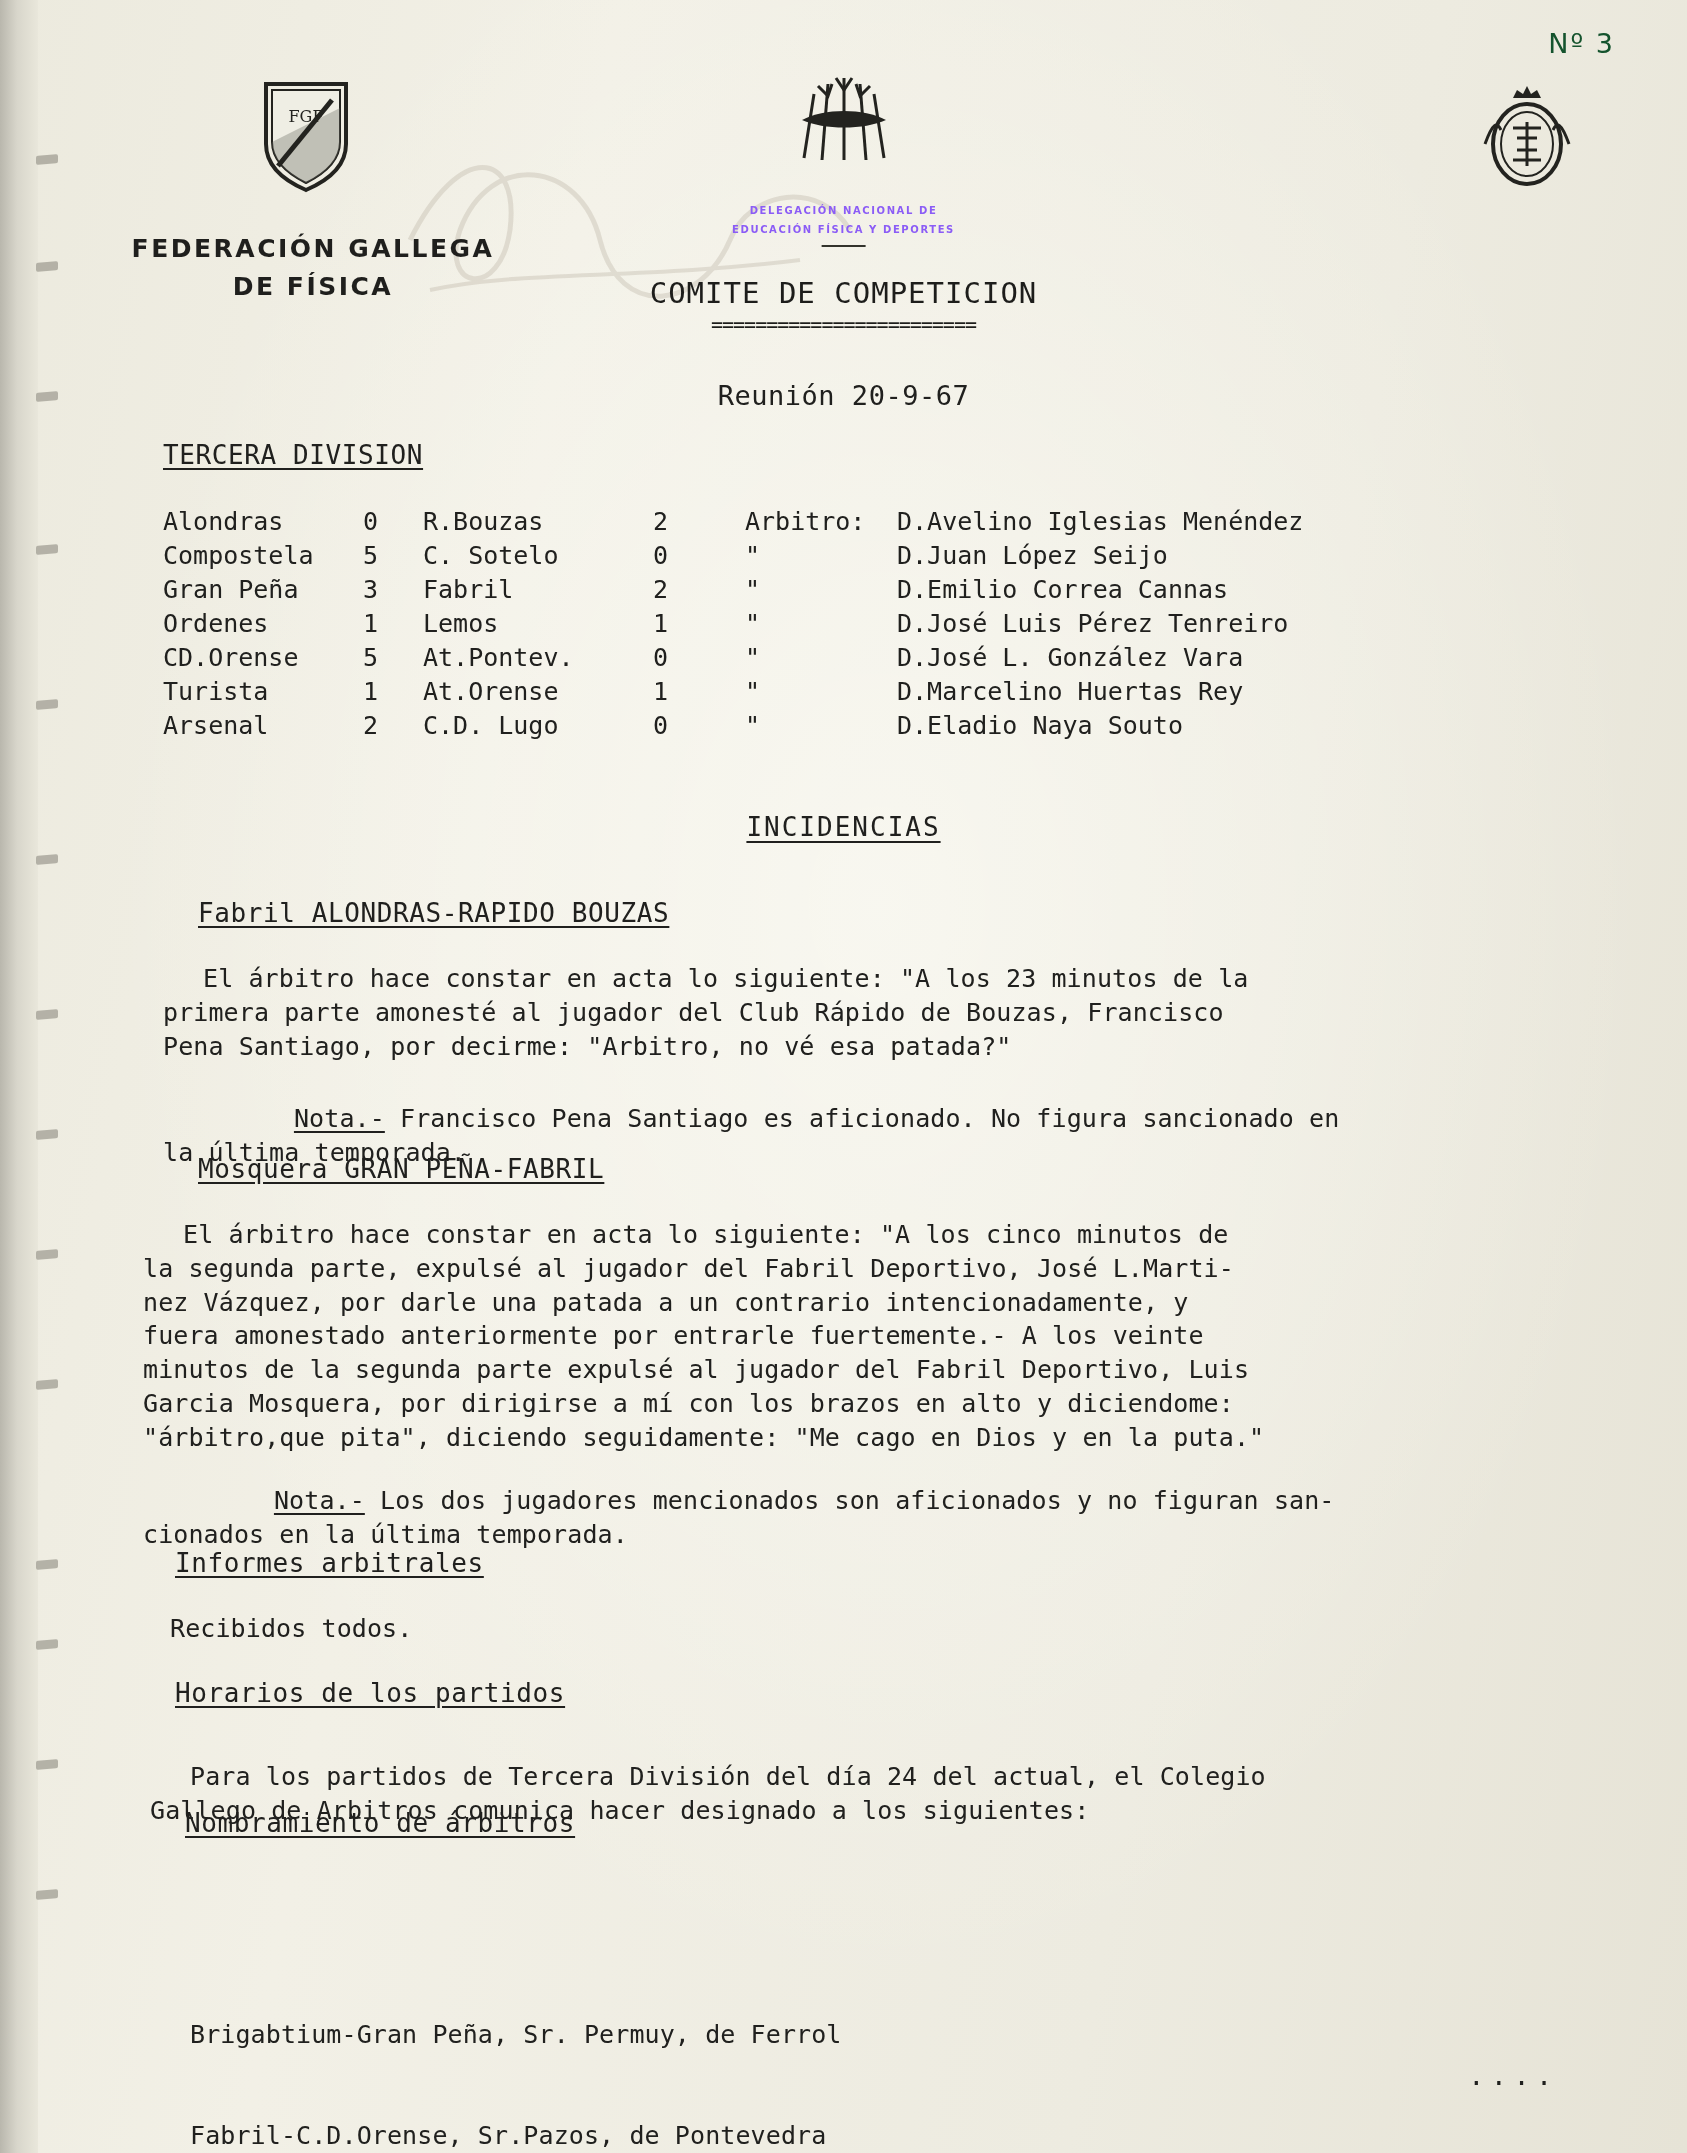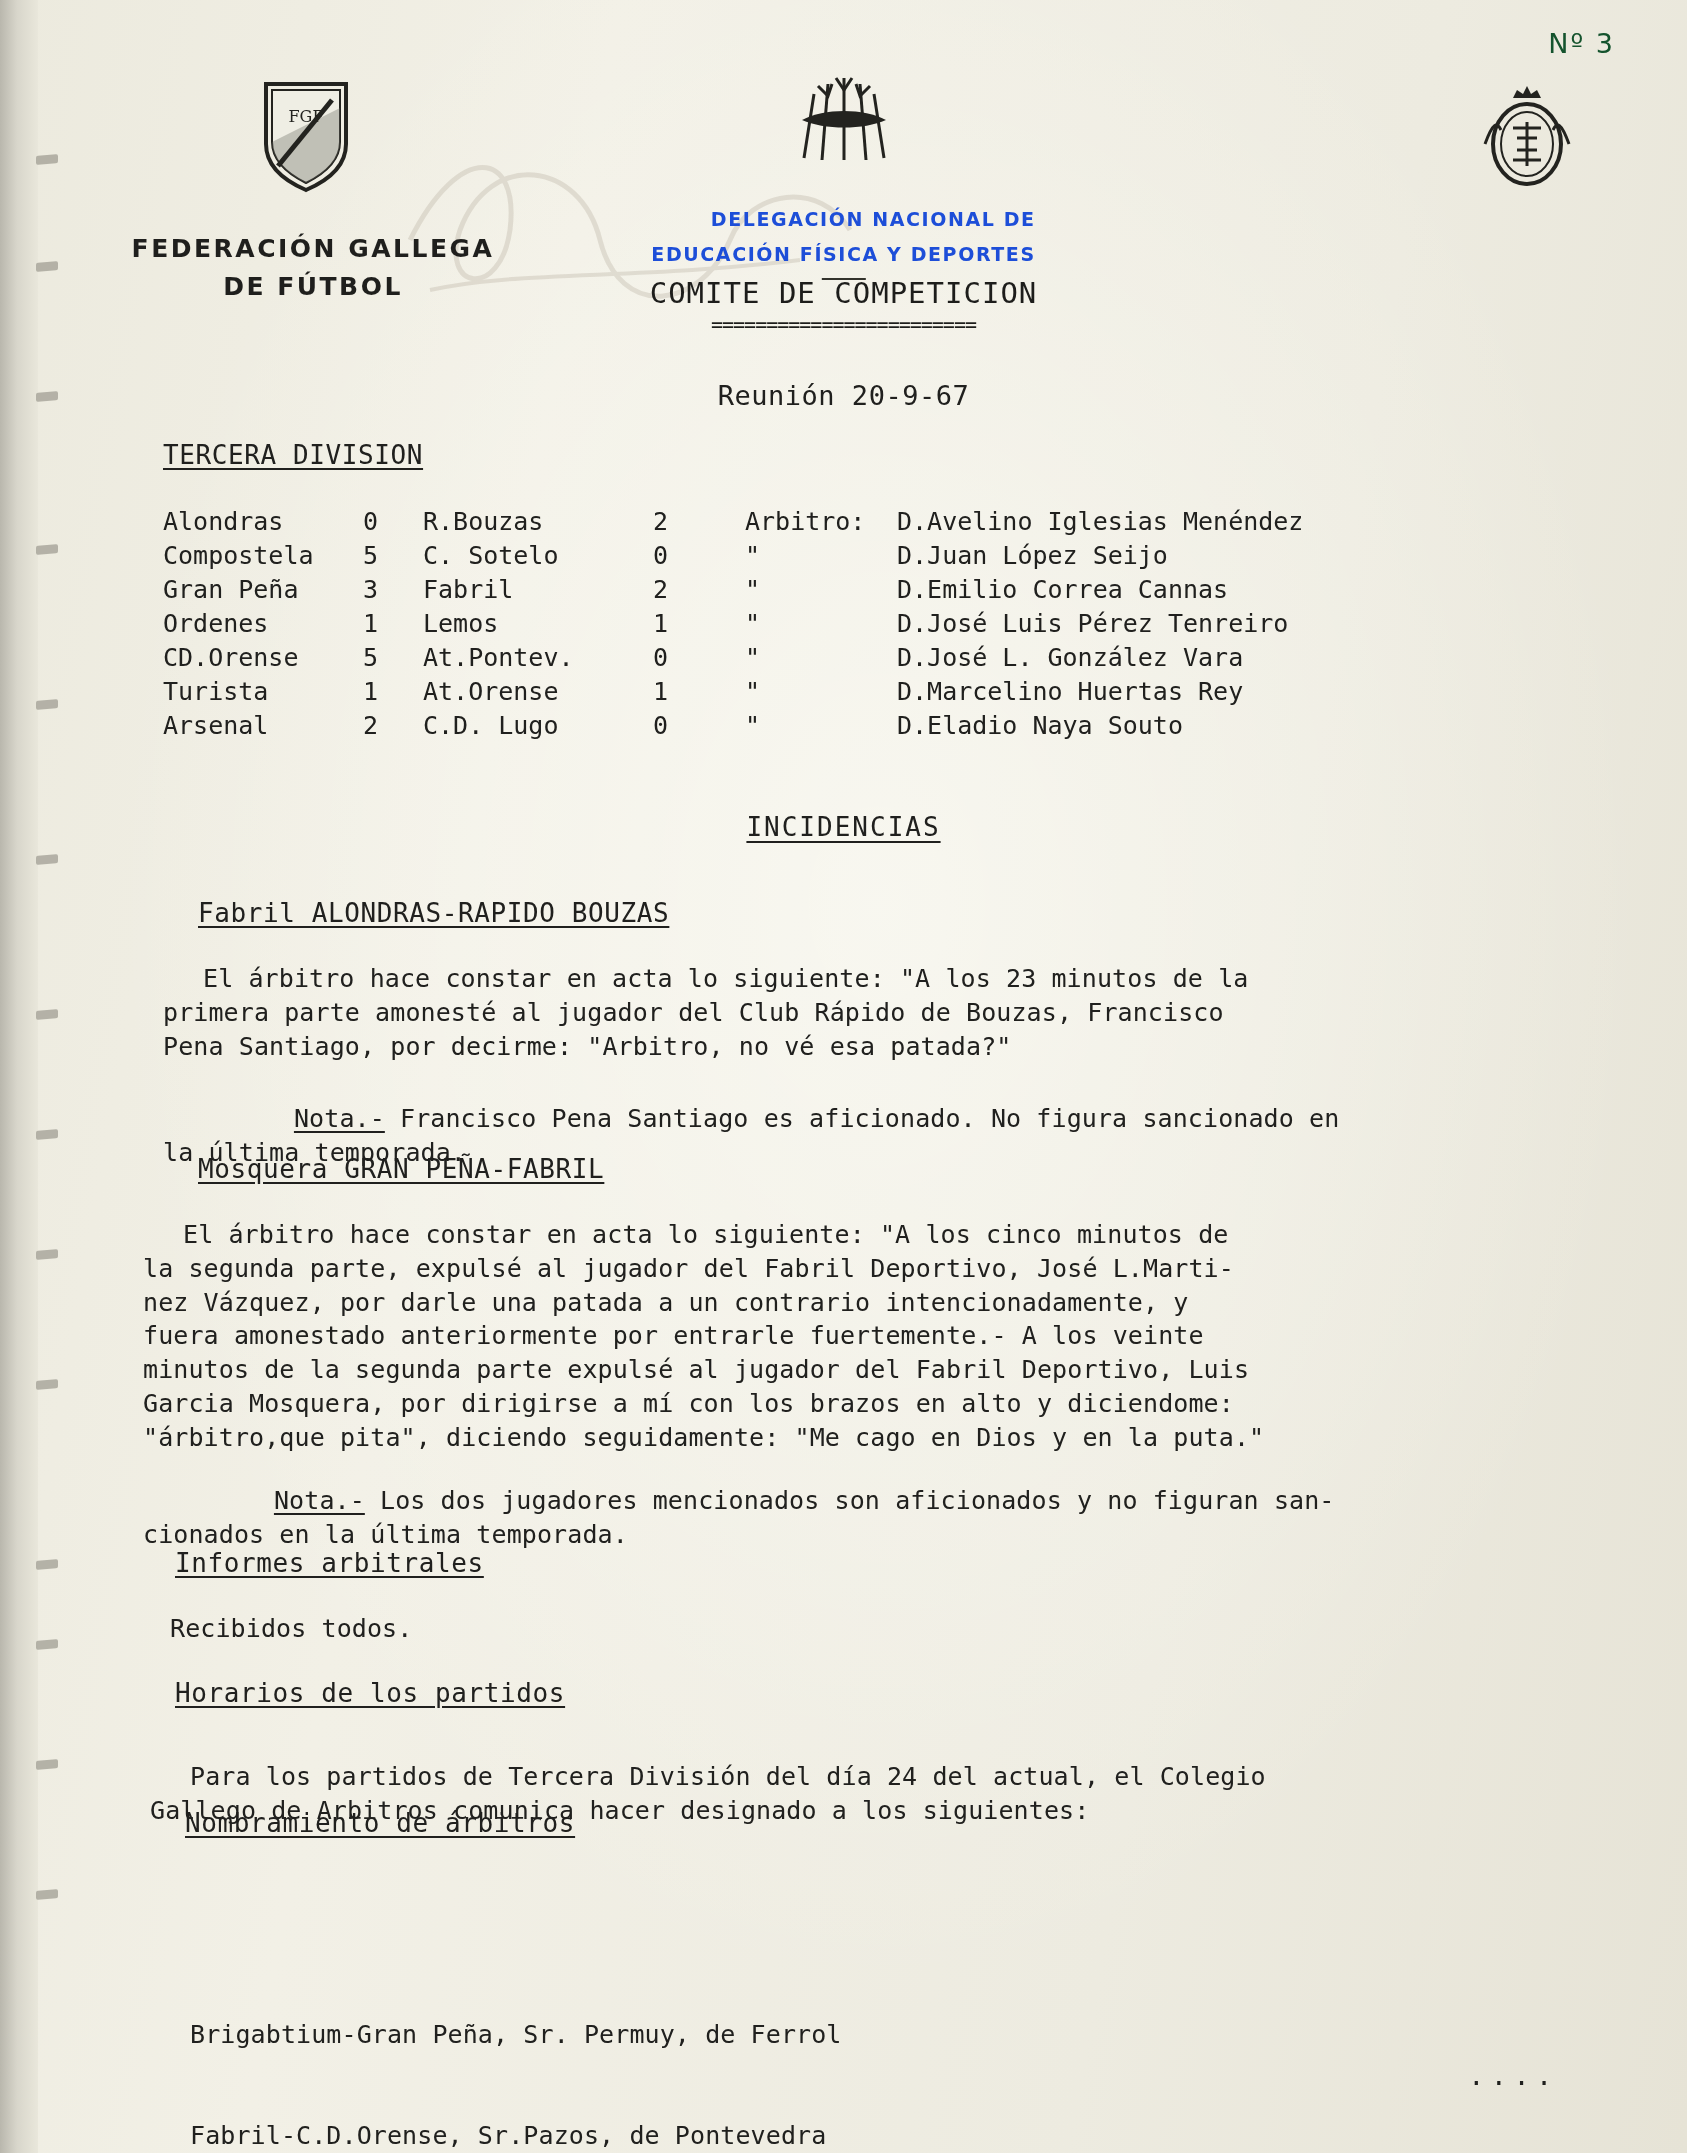--- a/index.html
+++ b/index.html
@@ -83,27 +83,27 @@
     font-size: 25px;
     letter-spacing: 2.5px;
     line-height: 1.5;
     color: #1f1f1d;
   }
   .deleg {
     position: absolute;
     left: 50%;
     transform: translateX(-50%);
     top: 202px;
-    text-align: right;
+    text-align: center;
     font-family: "DejaVu Sans", sans-serif;
     font-weight: bold;
-    font-size: 19px;
+    font-size: 10px;
     letter-spacing: 1.6px;
     line-height: 1.85;
-    color: #1d4ed8;
+    color: #8b5cf6;
   }
   .deleg .rule {
     width: 44px; height: 2px;
     background: #33332c;
     margin: 6px auto 0;
   }
   .comite {
     position: absolute;
     left: 50%;
     transform: translateX(-50%);
@@ -253,21 +253,21 @@
       <path d="M34,16 L62,16 L58,8 L52,12 L48,4 L44,12 L38,8 Z" fill="#23231f"></path>
       <ellipse cx="48" cy="62" rx="34" ry="40" fill="none" stroke="#23231f" stroke-width="4"></ellipse>
       <ellipse cx="48" cy="62" rx="26" ry="32" fill="none" stroke="#23231f" stroke-width="2"></ellipse>
       <path d="M34,46 L62,46 M34,78 L62,78 M48,40 L48,84 M38,56 L58,56 M38,68 L58,68" stroke="#23231f" stroke-width="3" fill="none"></path>
       <path d="M6,62 C14,40 18,40 22,48" stroke="#23231f" stroke-width="3" fill="none"></path>
       <path d="M90,62 C82,40 78,40 74,48" stroke="#23231f" stroke-width="3" fill="none"></path>
     </svg>
 
     <div class="fed-title">
       <div>FEDERACIÓN GALLEGA</div>
-      <div>DE FÚTBOL</div>
+      <div>DE FÍSICA</div>
     </div>
 
     <div class="deleg">
       <div>DELEGACIÓN NACIONAL DE</div>
       <div>EDUCACIÓN FÍSICA Y DEPORTES</div>
       <div class="rule"></div>
     </div>
 
     <div class="comite">
       <span>COMITE DE COMPETICION</span>

